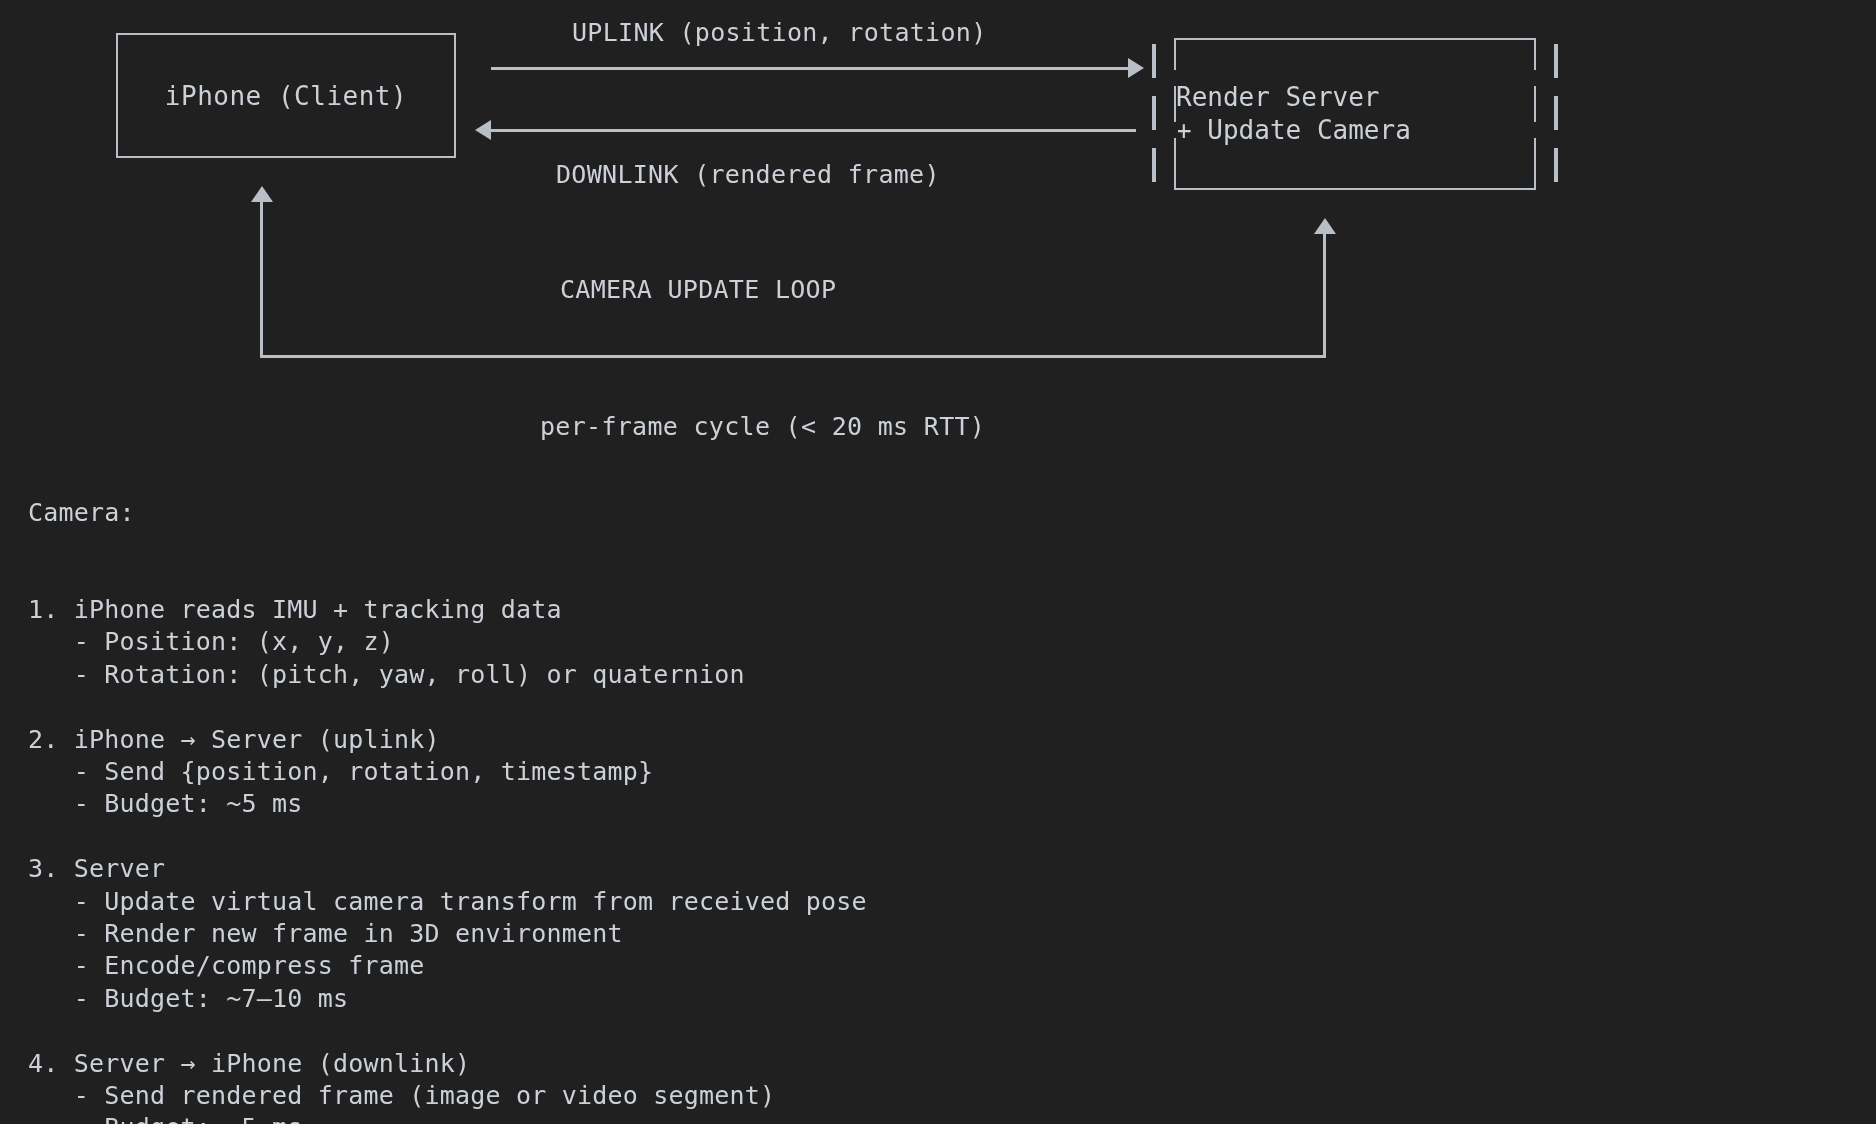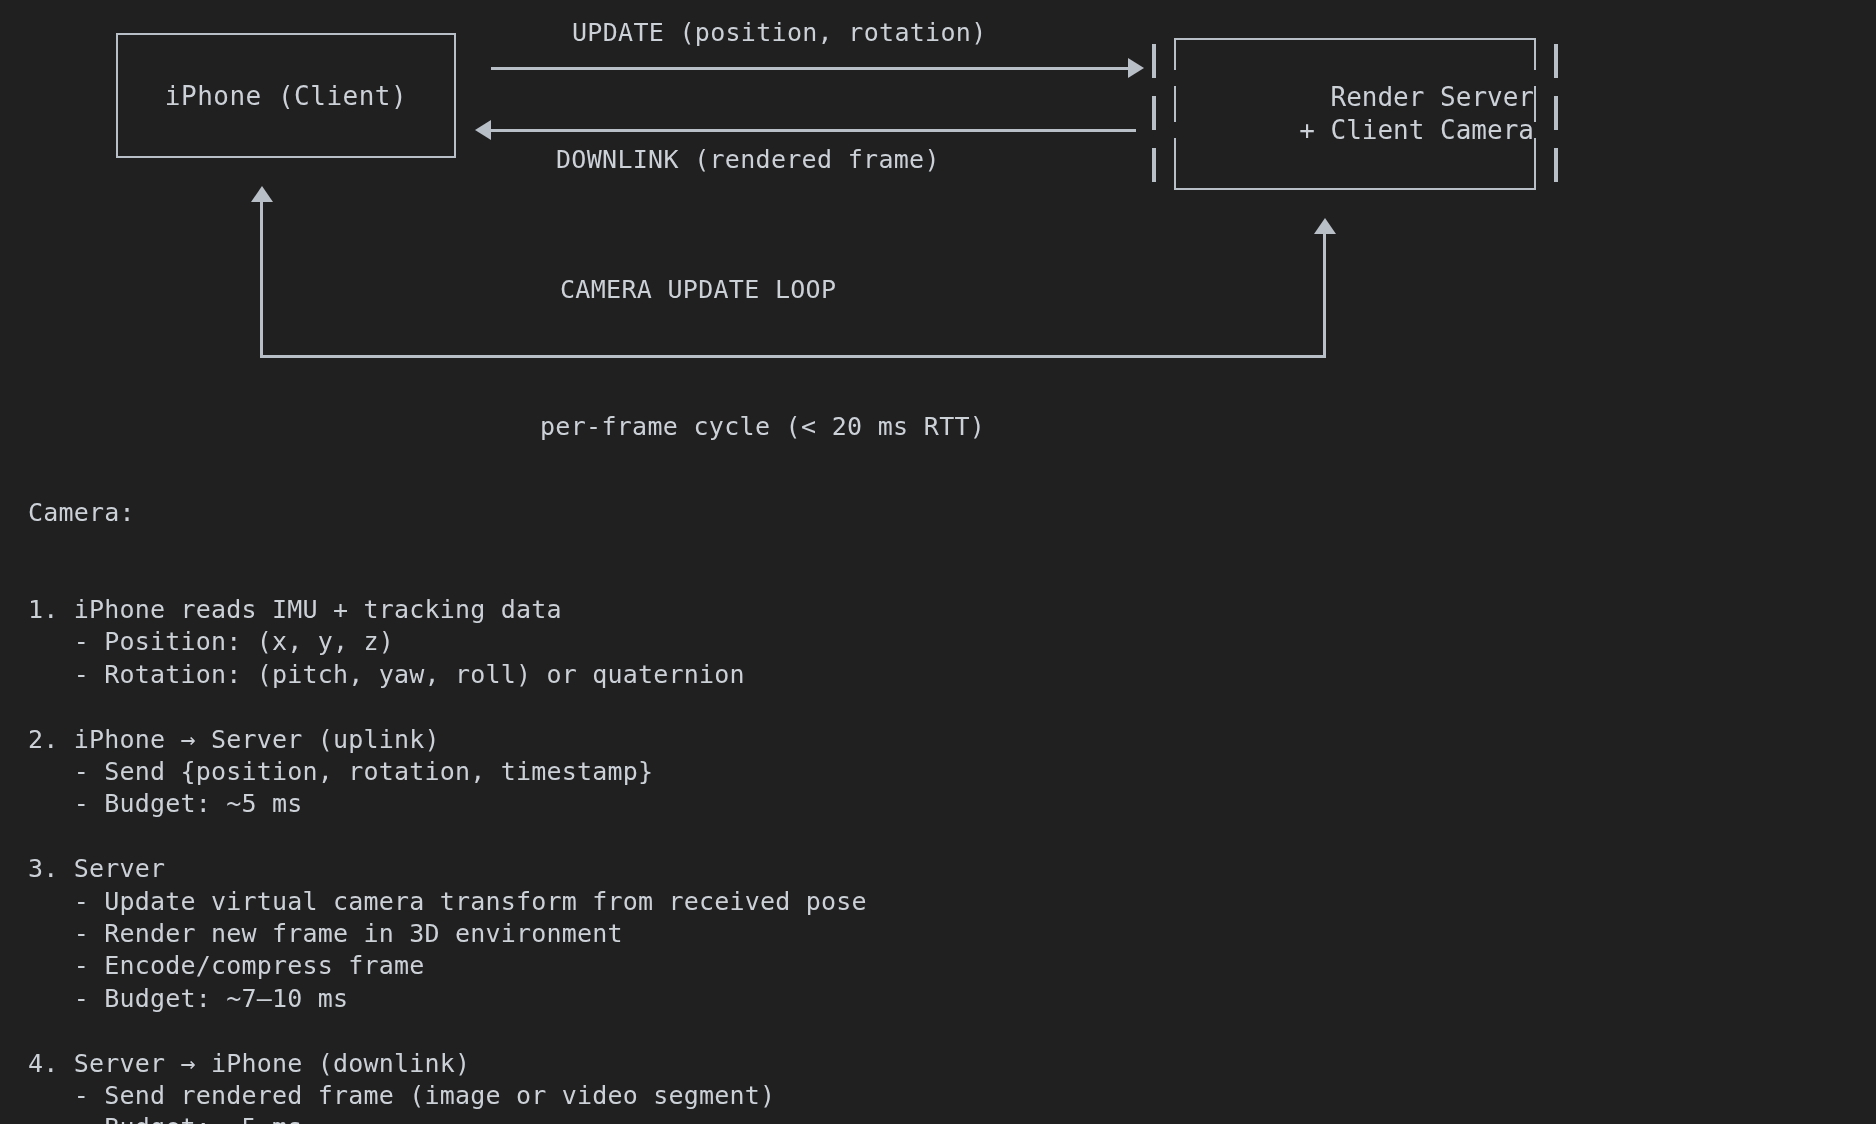--- a/index.html
+++ b/index.html
@@ -56,21 +56,21 @@
   .server-inner {
     position: absolute;
     left: 34px;
     top: 8px;
     right: 34px;
     bottom: 8px;
     border: 2px solid #b9bfc7;
     box-sizing: border-box;
     display: flex;
     flex-direction: column;
-    align-items: flex-end;
+    align-items: flex-start;
     justify-content: center;
   }
   .server-inner .sline {
     font-size: 26px;
     line-height: 33px;
     white-space: pre;
     color: #ccd1d8;
   }
   
   .pipe-col {
@@ -156,42 +156,42 @@
 </style>
 </head>
 <body style="background: rgb(32, 32, 33); color: rgb(204, 209, 216);">
 
 <div id="diagram">
 
   <div class="client-box">
     <span class="label">iPhone (Client)</span>
   </div>
 
-  <div class="diagram-label" style="left:572px; top:18px;">UPDATE (position, rotation)</div>
+  <div class="diagram-label" style="left:572px; top:18px;">UPLINK (position, rotation)</div>
   <div class="hline" style="left:491px; top:67px; width:645px;"></div>
   <div class="arrow-r" style="left:1128px; top:58px;"></div>
 
   <div class="hline" style="left:490px; top:129px; width:646px;"></div>
   <div class="arrow-l" style="left:475px; top:120px;"></div>
-  <div class="diagram-label" style="left:556px; top:145px;">DOWNLINK (rendered frame)</div>
+  <div class="diagram-label" style="left:556px; top:160px;">DOWNLINK (rendered frame)</div>
 
   <div class="server-wrap">
     <div class="pipe-col left">
       <span></span>
         <span></span>
         <span></span>
     </div>
     <div class="pipe-col right">
       <span></span>
         <span></span>
         <span></span>
     </div>
     <div class="server-inner">
       <span class="sline">Render Server</span>
-      <span class="sline">+ Client Camera</span>
+      <span class="sline">+ Update Camera</span>
     </div>
 
     <div class="edge-mask" style="left:34px; top:40px;  height:16px;"></div>
     <div class="edge-mask" style="left:34px; top:92px;  height:16px;"></div>
     <div class="edge-mask" style="right:34px; top:40px; height:16px;"></div>
     <div class="edge-mask" style="right:34px; top:92px; height:16px;"></div>
   </div>
 
   <div class="arrow-u" style="left:251px; top:186px;"></div>
   <div class="vline" style="left:260px; top:200px; height:158px;"></div>

